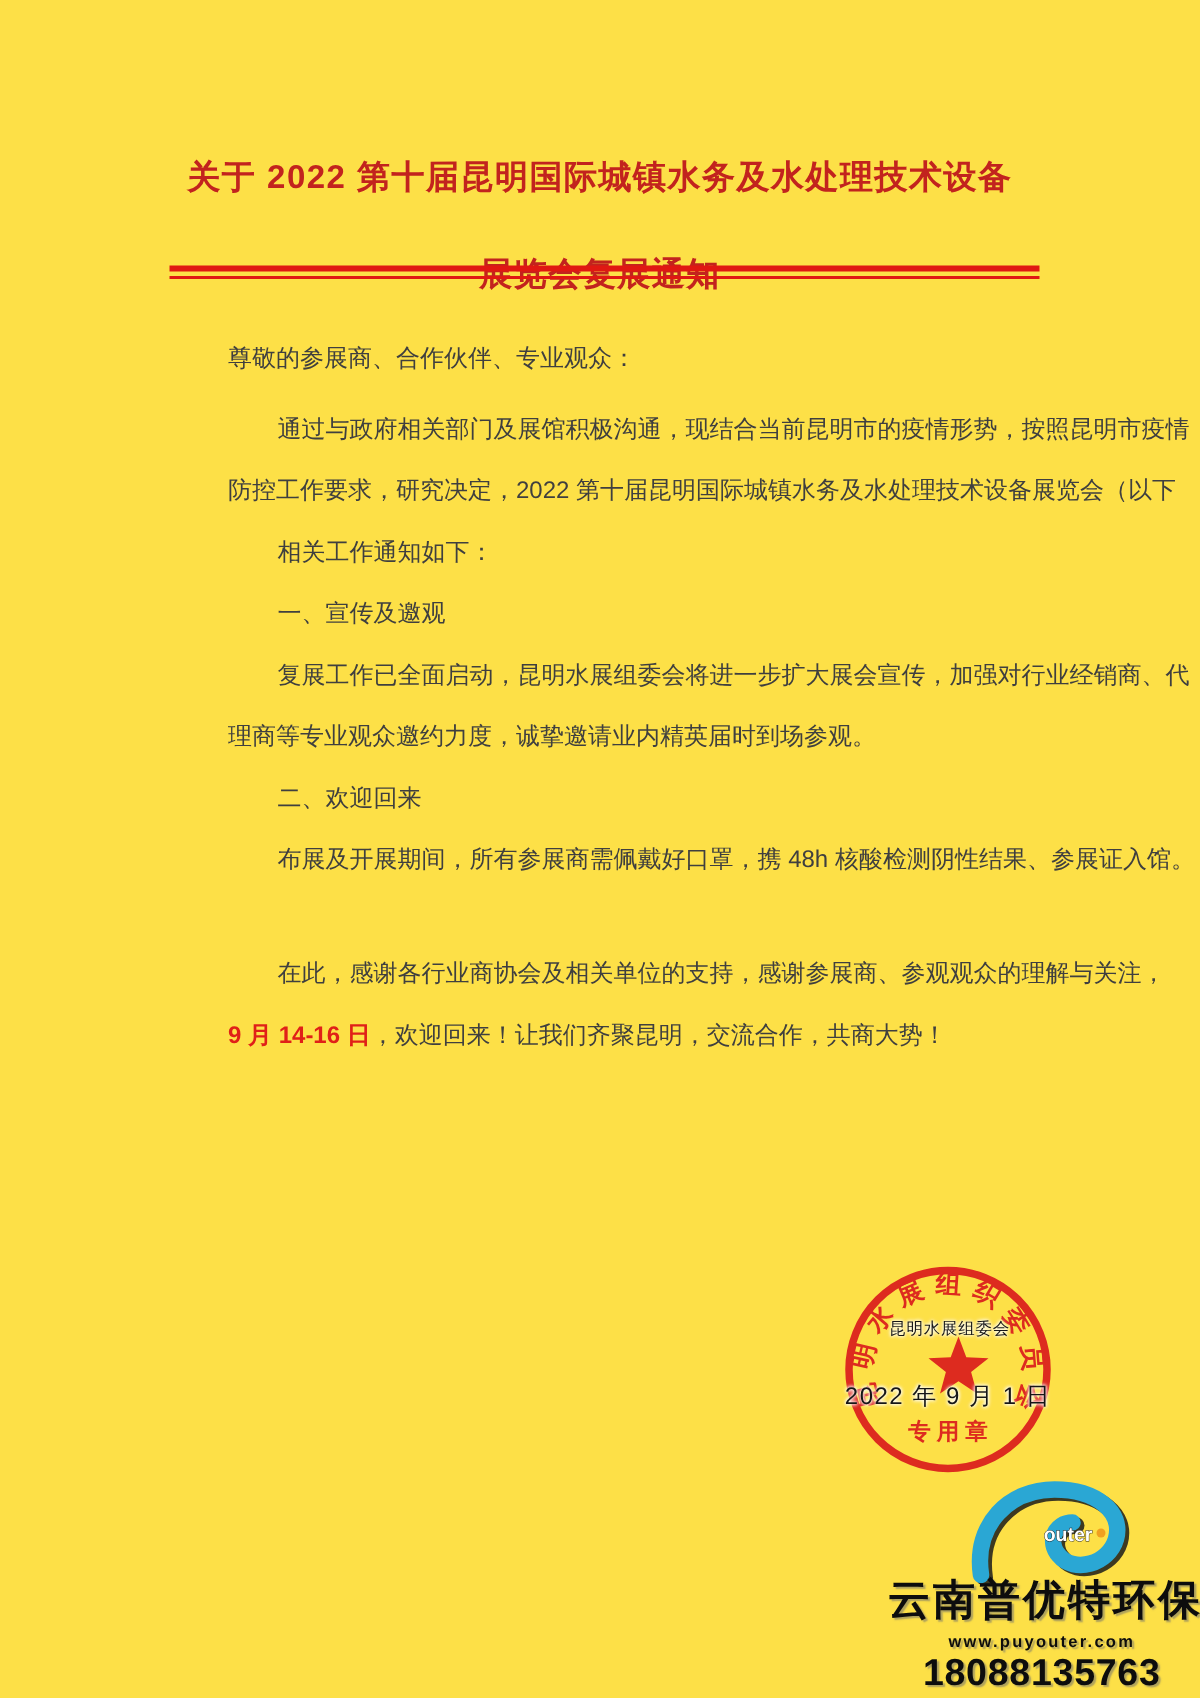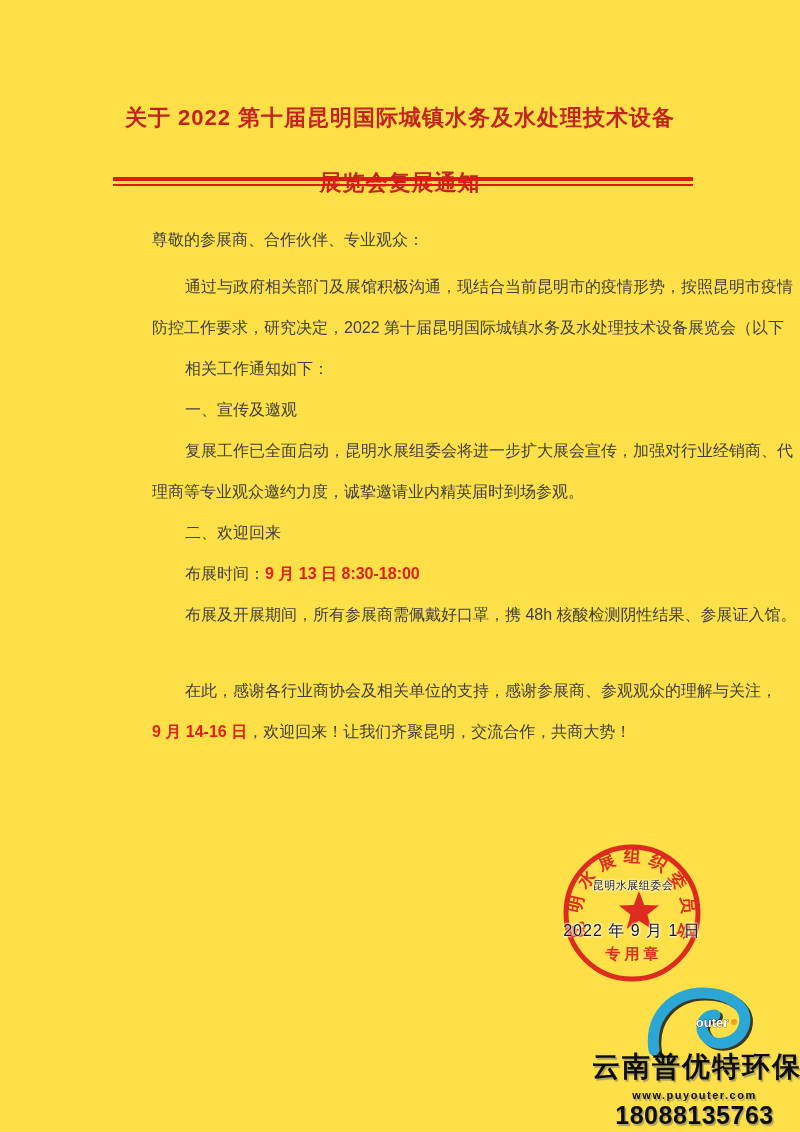--- a/index.html
+++ b/index.html
@@ -52,21 +52,20 @@
 
   <div class="body-block">
     <div class="line greet">尊敬的参展商、合作伙伴、专业观众：</div>
     <div class="line ind">通过与政府相关部门及展馆积极沟通，现结合当前昆明市的疫情形势，按照昆明市疫情</div>
     <div class="line">防控工作要求，研究决定，2022 第十届昆明国际城镇水务及水处理技术设备展览会（以下</div>
     <div class="line ind">相关工作通知如下：</div>
     <div class="line ind">一、宣传及邀观</div>
     <div class="line ind">复展工作已全面启动，昆明水展组委会将进一步扩大展会宣传，加强对行业经销商、代</div>
     <div class="line">理商等专业观众邀约力度，诚挚邀请业内精英届时到场参观。</div>
     <div class="line ind">二、欢迎回来</div>
-    <div class="line ind"><span>布展时间：</span><span class="red">9 月 13 日 8:30-18:00</span></div>
     <div class="line ind">布展及开展期间，所有参展商需佩戴好口罩，携 48h 核酸检测阴性结果、参展证入馆。</div>
     <div class="spacer"></div>
     <div class="line ind">在此，感谢各行业商协会及相关单位的支持，感谢参展商、参观观众的理解与关注，</div>
     <div class="line"><span class="red">9 月 14-16 日</span><span>，欢迎回来！让我们齐聚昆明，交流合作，共商大势！</span></div>
   </div>
 
   <svg class="seal" viewBox="0 0 150 150" width="150" height="150">
     <circle cx="76" cy="77" r="66" fill="none" stroke="#dd2b1f" stroke-width="5"></circle>
     <path id="sealArc" d="M 31.8 102.5 A 51 51 0 1 1 120.2 102.5" fill="none"></path>
     <text font-size="17" font-weight="bold" fill="#dd2b1f" letter-spacing="7">

